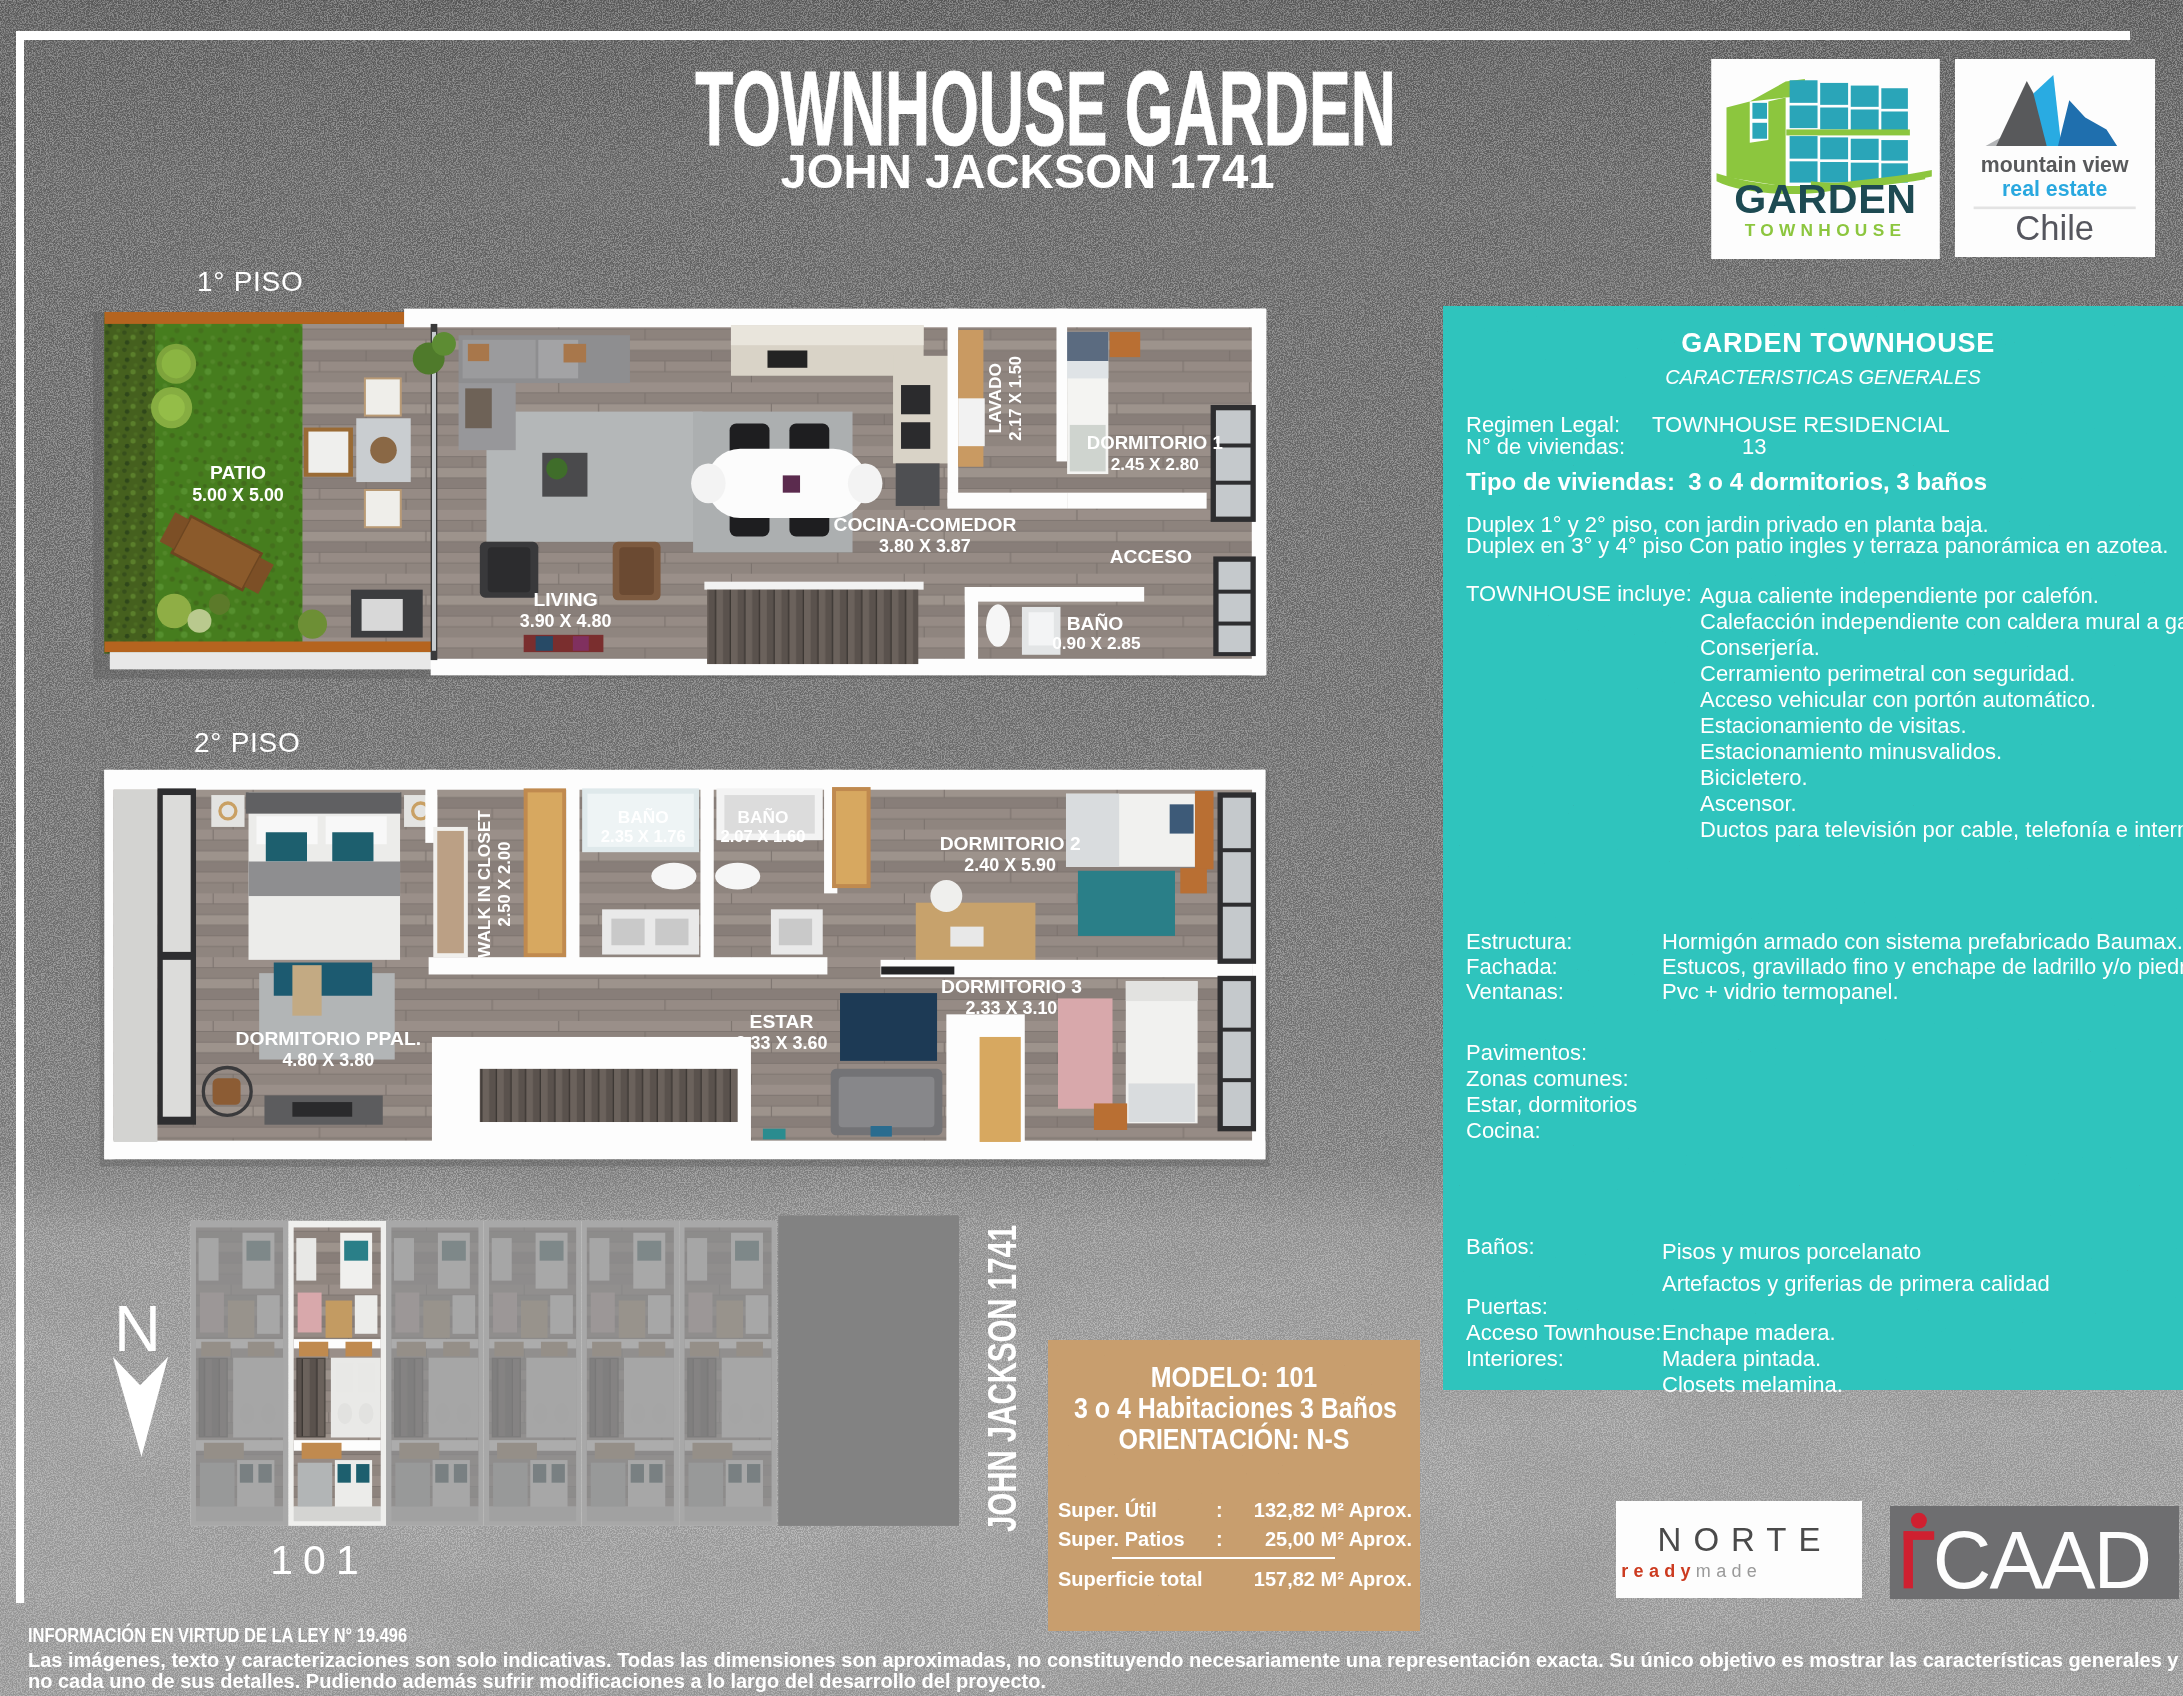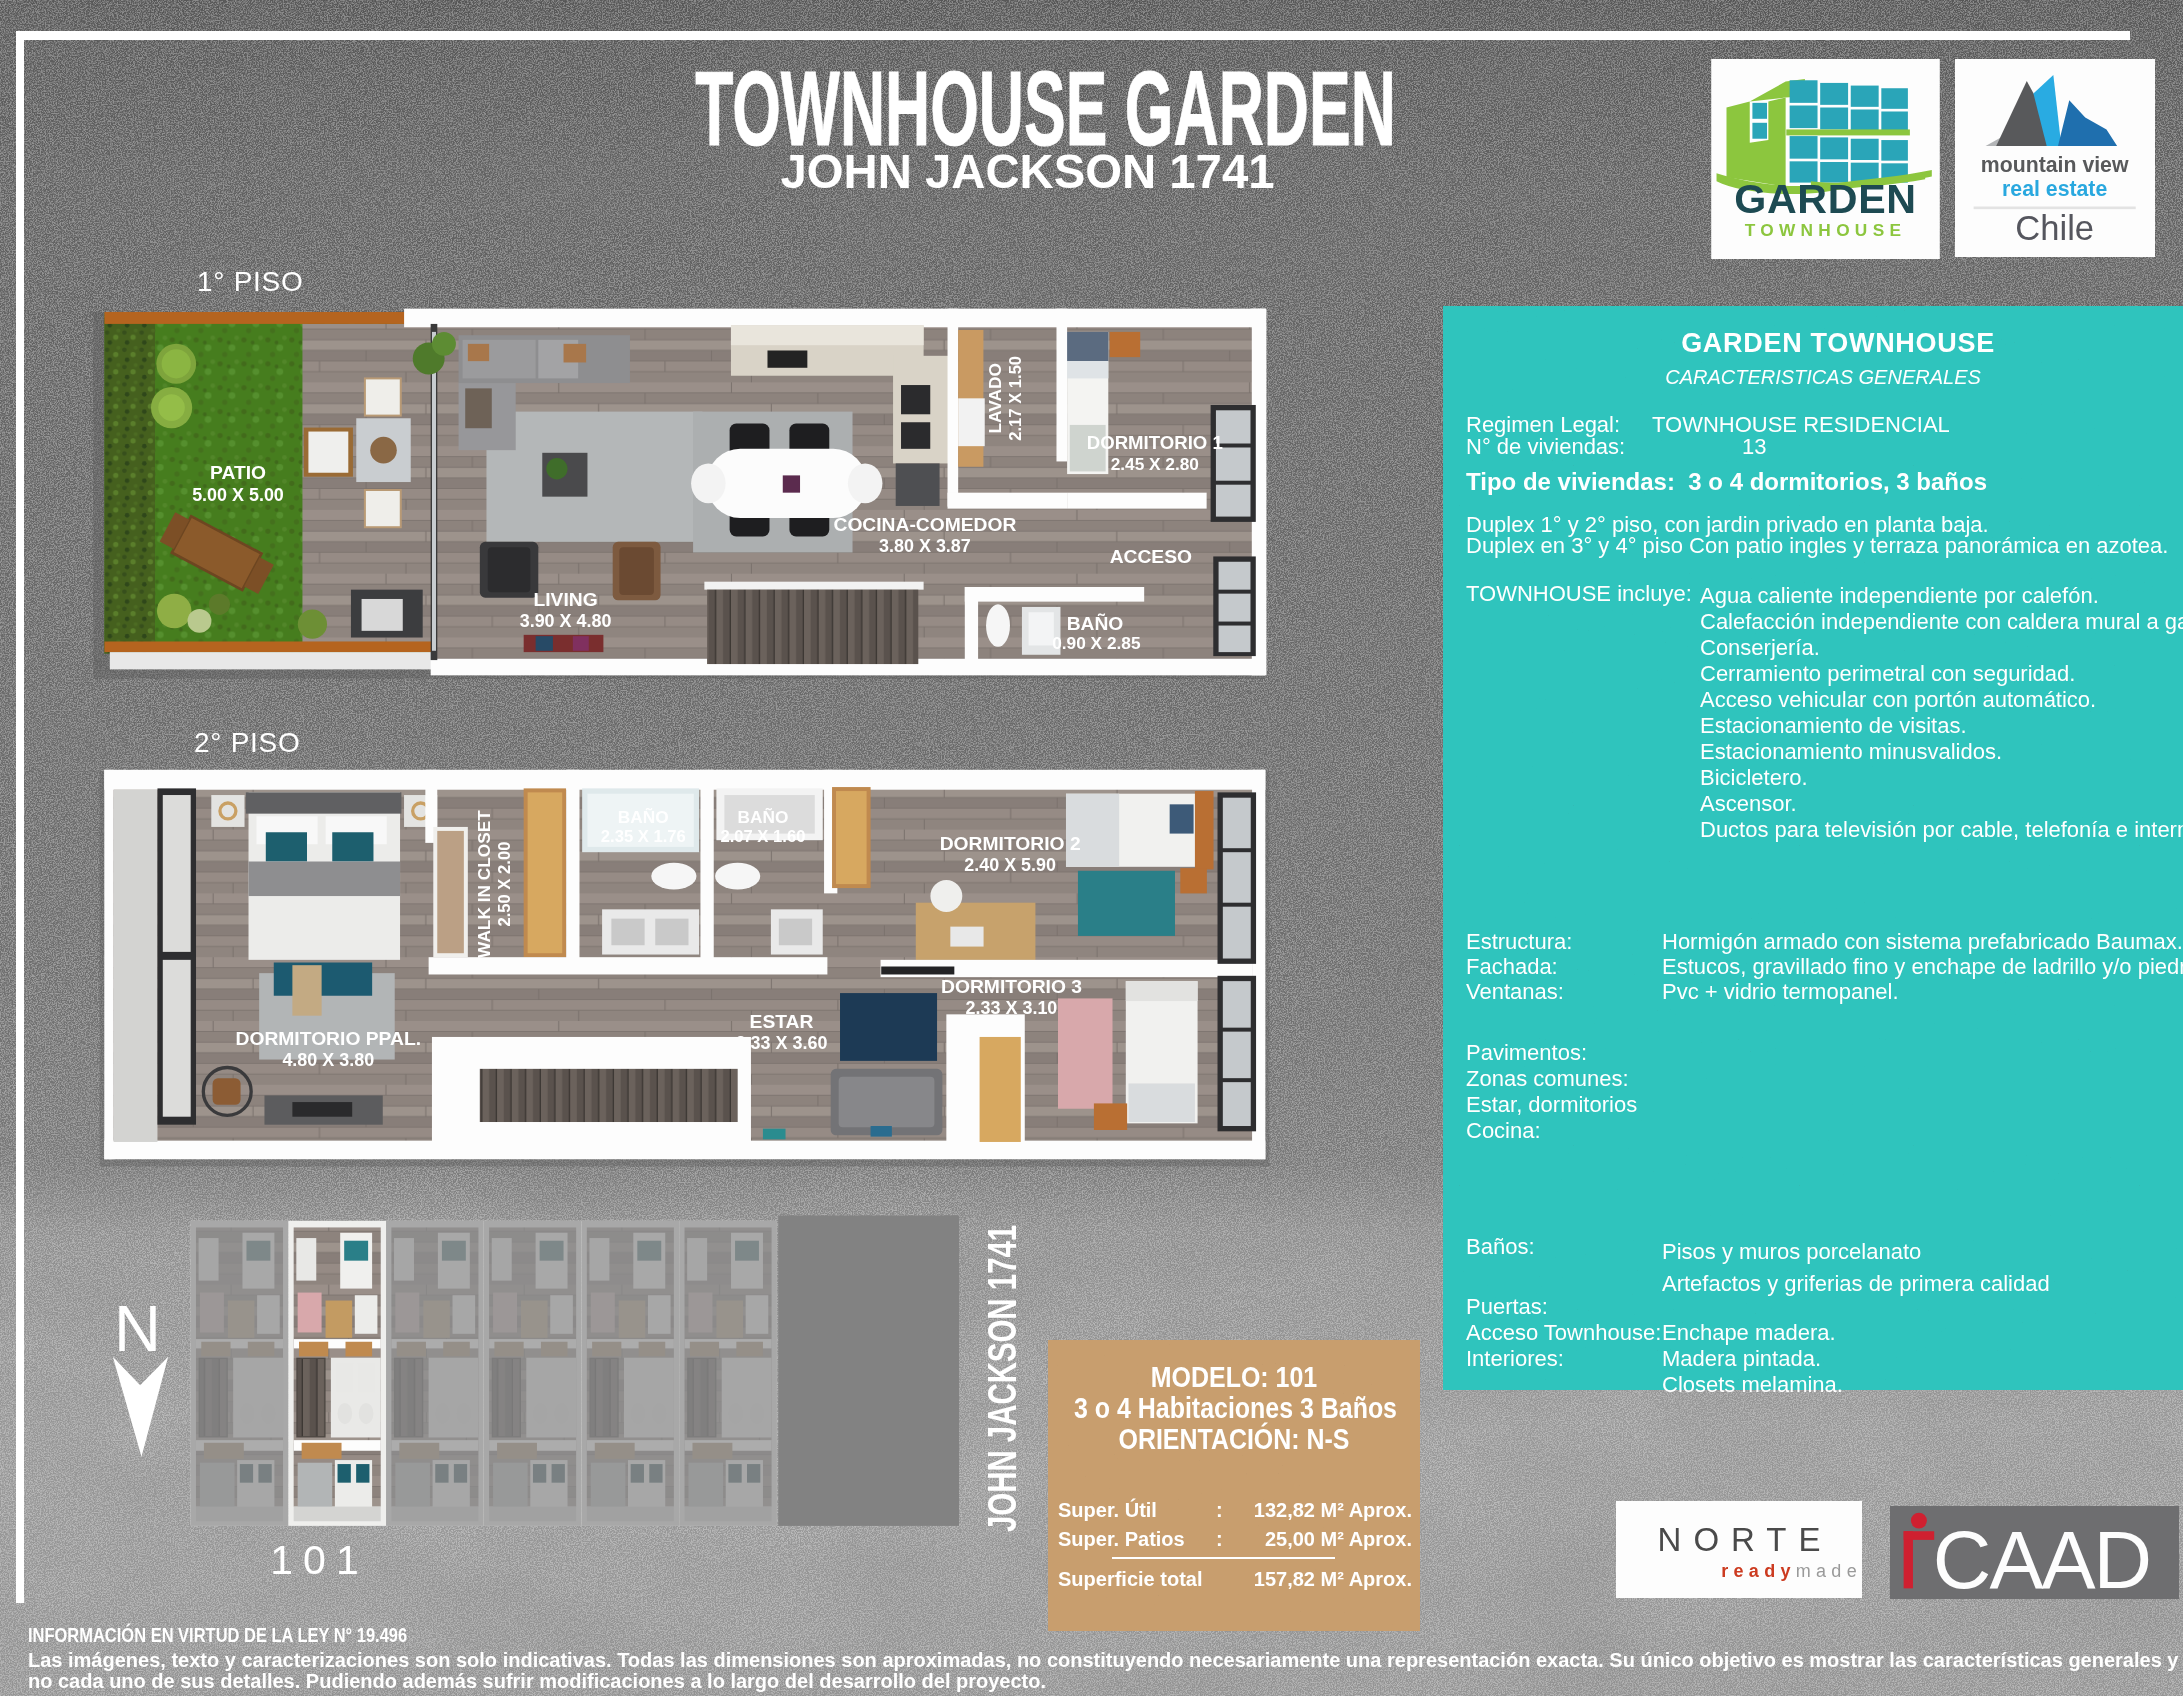--- a/index.html
+++ b/index.html
@@ -595,21 +595,21 @@
   <path d="M155 131 L172 62 L196 88 L228 106 L244 131 Z" fill="#1f6fae"></path>
 
   <text x="150" y="170" fill="#58595b" font-size="32" font-weight="700" text-anchor="middle" style="font-family:'Liberation Sans',sans-serif;">mountain view</text>
   <text x="150" y="206" fill="#29a8df" font-size="32" font-weight="700" text-anchor="middle" style="font-family:'Liberation Sans',sans-serif;">real estate</text>
   <rect x="28" y="222" width="244" height="4" fill="#e3e3e3"></rect>
   <text x="150" y="272" fill="#55565e" font-size="52" font-weight="400" text-anchor="middle" style="font-family:'Liberation Sans',sans-serif;">Chile</text>
 </svg>
 
 <div class="abs" style="left:1616px;top:1501px;width:246px;height:97px;background:#fdfdfd;"></div>
 <div class="abs" style="left:1616px;top:1521px;width:246px;text-align:center;font-size:33px;font-weight:400;letter-spacing:12px;color:#4a4a4a;text-indent:12px;">NORTE</div>
-<div class="abs" style="left:1616px;top:1561px;width:246px;text-align:right;font-size:18px;color:#9a9a9a;letter-spacing:5.3px;text-indent:5.3px;"><span style="color:#cc3b20;font-weight:700;">ready</span>made</div>
+<div class="abs" style="left:1616px;top:1561px;width:246px;text-align:left;font-size:18px;color:#9a9a9a;letter-spacing:5.3px;text-indent:5.3px;"><span style="color:#cc3b20;font-weight:700;">ready</span>made</div>
 
 <div class="abs" style="left:1890px;top:1506px;width:289px;height:93px;background:#6e6e70;"></div>
 <svg class="abs" style="left:1890px;top:1506px;" width="289" height="93" viewBox="0 0 434 140">
   <circle cx="43" cy="22" r="12" fill="#cf2030"></circle>
   <rect x="20" y="38" width="14" height="86" fill="#cf2030"></rect>
   <rect x="20" y="38" width="46" height="13" fill="#cf2030"></rect>
   <text x="64" y="124" fill="#fdfdfd" font-size="122" font-weight="400" style="font-family:'Liberation Sans',sans-serif;letter-spacing:-3px;">CAAD</text>
 </svg>
 
 <div class="abs wh" style="left:28px;top:1625px;font-size:20.6px;font-weight:700;line-height:1;white-space:nowrap;transform:scaleX(0.80);transform-origin:0 0;">INFORMACIÓN EN VIRTUD DE LA LEY N° 19.496</div>

